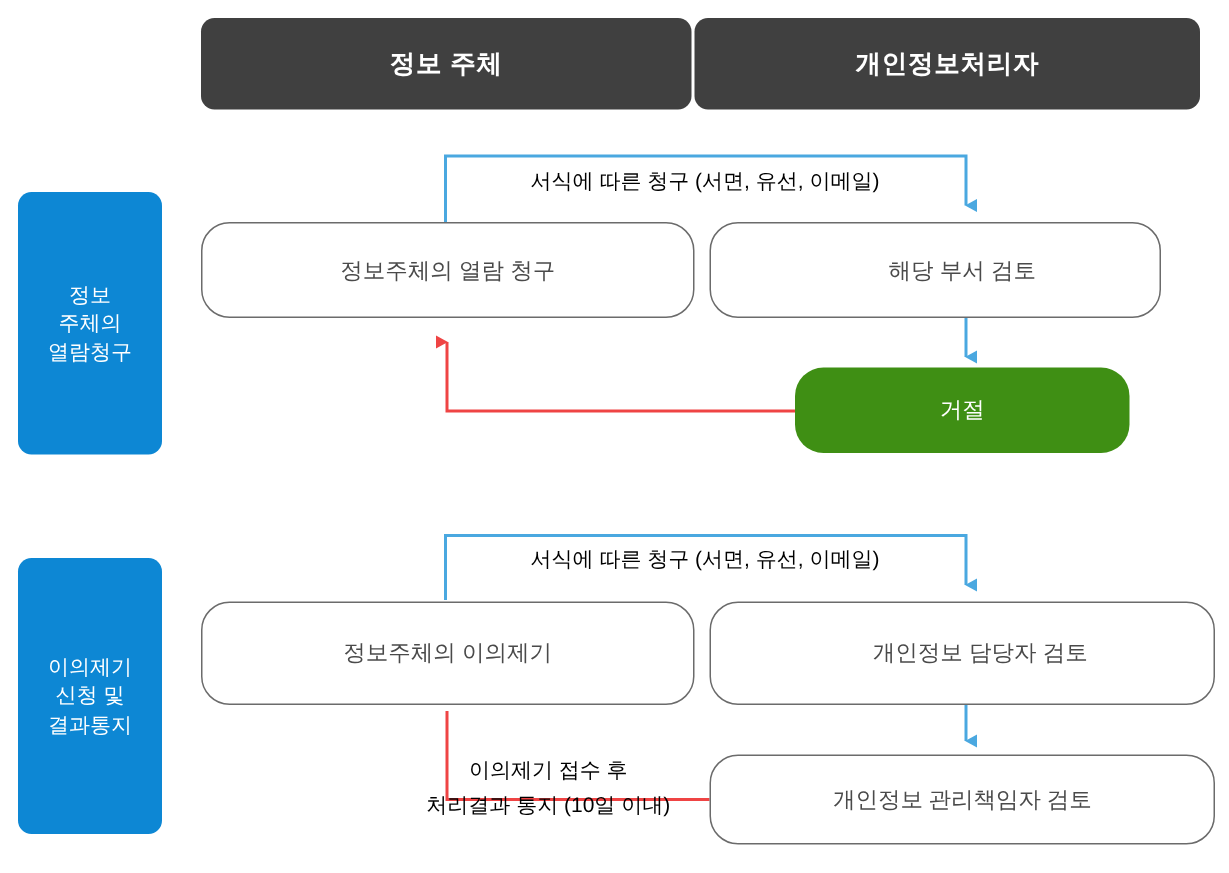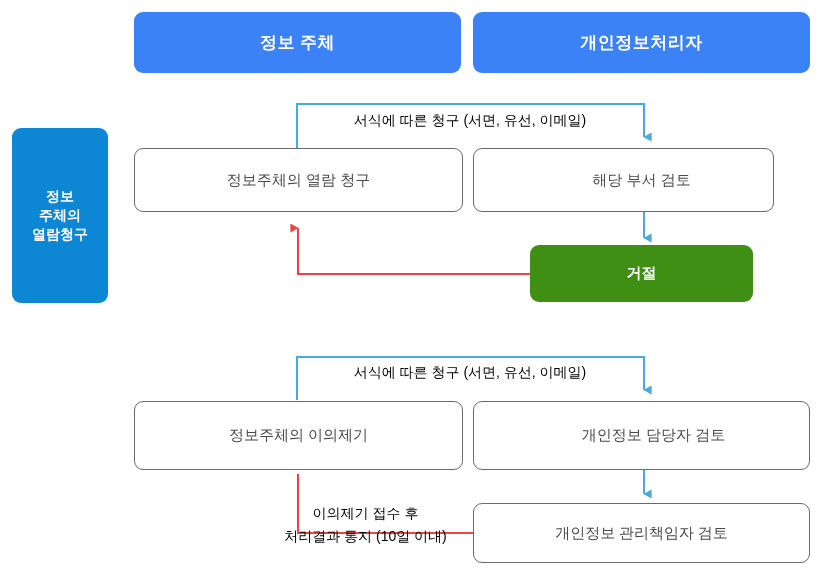--- a/index.html
+++ b/index.html
@@ -14,64 +14,64 @@
     position: relative;
     width: 819px;
     height: 582px;
     background: #ffffff;
     overflow: hidden;
   }
   .abs { position: absolute; }
 
   
   .role-box {
-    background: #3b82f6;
+    background: #404040;
     border-radius: 9px;
     color: #ffffff;
     font-size: 17px;
     font-weight: bold;
     display: flex;
     align-items: center;
     justify-content: center;
     letter-spacing: 0.5px;
   }
 
   
   .stage-box {
     background: #0d87d4;
     border-radius: 9px;
     color: #ffffff;
     font-size: 14px;
-    font-weight: bold;
+    font-weight: normal;
     line-height: 1.38;
     display: flex;
     align-items: center;
     justify-content: center;
     text-align: center;
   }
   .stage-box span { display: block; }
 
   
   .proc-box {
     background: #ffffff;
     border: 1px solid #6b6b6b;
-    border-radius: 9px;
+    border-radius: 19px;
     color: #4a4a4a;
     font-size: 15px;
     display: flex;
     align-items: center;
     justify-content: center;
     text-align: left;
     box-sizing: border-box;
   }
   .proc-box.reject {
     background: #3f8f14;
     border: none;
     color: #ffffff;
-    font-weight: bold;
+    font-weight: normal;
   }
 
   
   .conn-label {
     color: #000000;
     font-size: 14px;
     white-space: nowrap;
     text-align: center;
   }
   .conn-label.two-line { line-height: 1.65; }
@@ -115,21 +115,21 @@
     </g>
 
     <g>
       <path d="M473,533 L298,533 L298,474" fill="none" stroke="#ef4444" stroke-width="2"></path>
     </g>
   </svg>
 
   <div class="abs role-box" style="left:134px; top:12px; width:327px; height:61px;">
     <span>정보 주체</span>
   </div>
-  <div class="abs role-box" style="left:473px; top:12px; width:337px; height:61px;align-items:center;">
+  <div class="abs role-box" style="left:463px; top:12px; width:337px; height:61px;align-items:center;">
     <span>개인정보처리자</span>
   </div>
 
   <div class="abs stage-box" style="left:12px; top:128px; width:96px; height:175px;">
     <div>
       <span>정보</span>
       <span>주체의</span>
       <span>열람청구</span>
     </div>
   </div>
@@ -144,20 +144,27 @@
 
   <div class="abs proc-box" style="left:473px; top:148px; width:301px; height:64px;padding-left:36px;">
     <span>해당 부서 검토</span>
   </div>
 
   <div class="abs proc-box reject" style="left:530px; top:245px; width:223px; height:57px;">
     <span>거절</span>
   </div>
 
 
+  <div class="abs stage-box" style="left:12px; top:372px; width:96px; height:184px;">
+    <div>
+      <span>이의제기</span>
+      <span>신청 및</span>
+      <span>결과통지</span>
+    </div>
+  </div>
 
   <div class="abs conn-label" style="left:300px; top:364px; width:340px;">
     <span>서식에 따른 청구 (서면, 유선, 이메일)</span>
   </div>
 
   <div class="abs proc-box" style="left:134px; top:401px; width:329px; height:69px;">
     <span>정보주체의 이의제기</span>
   </div>
 
   <div class="abs proc-box" style="left:473px; top:401px; width:337px; height:69px;padding-left:24px;">

